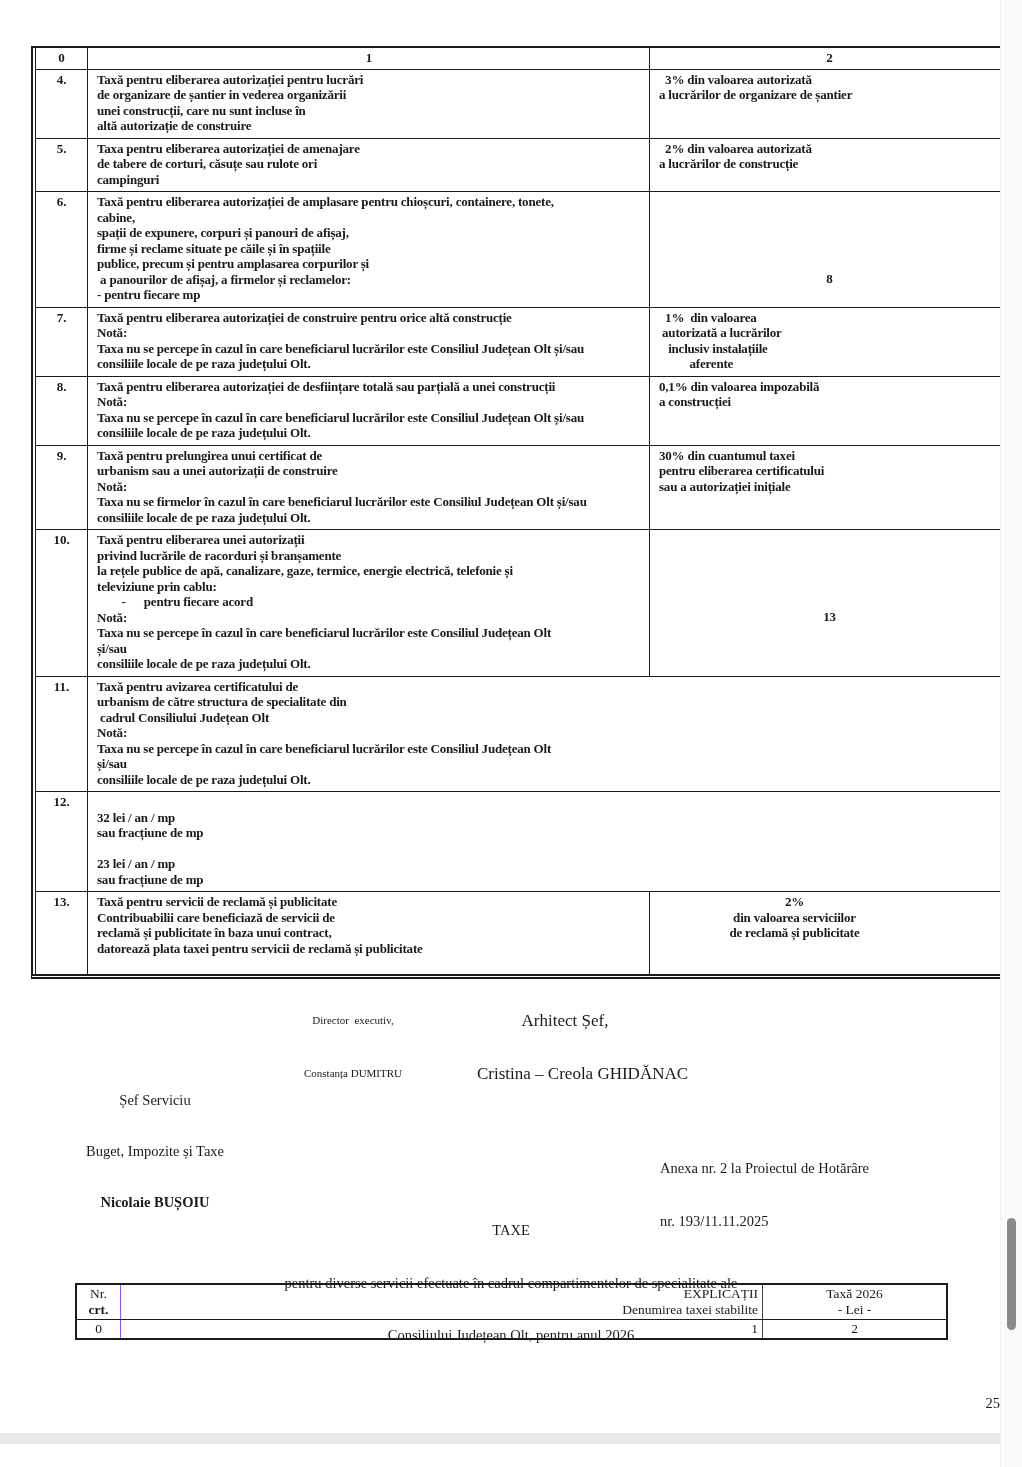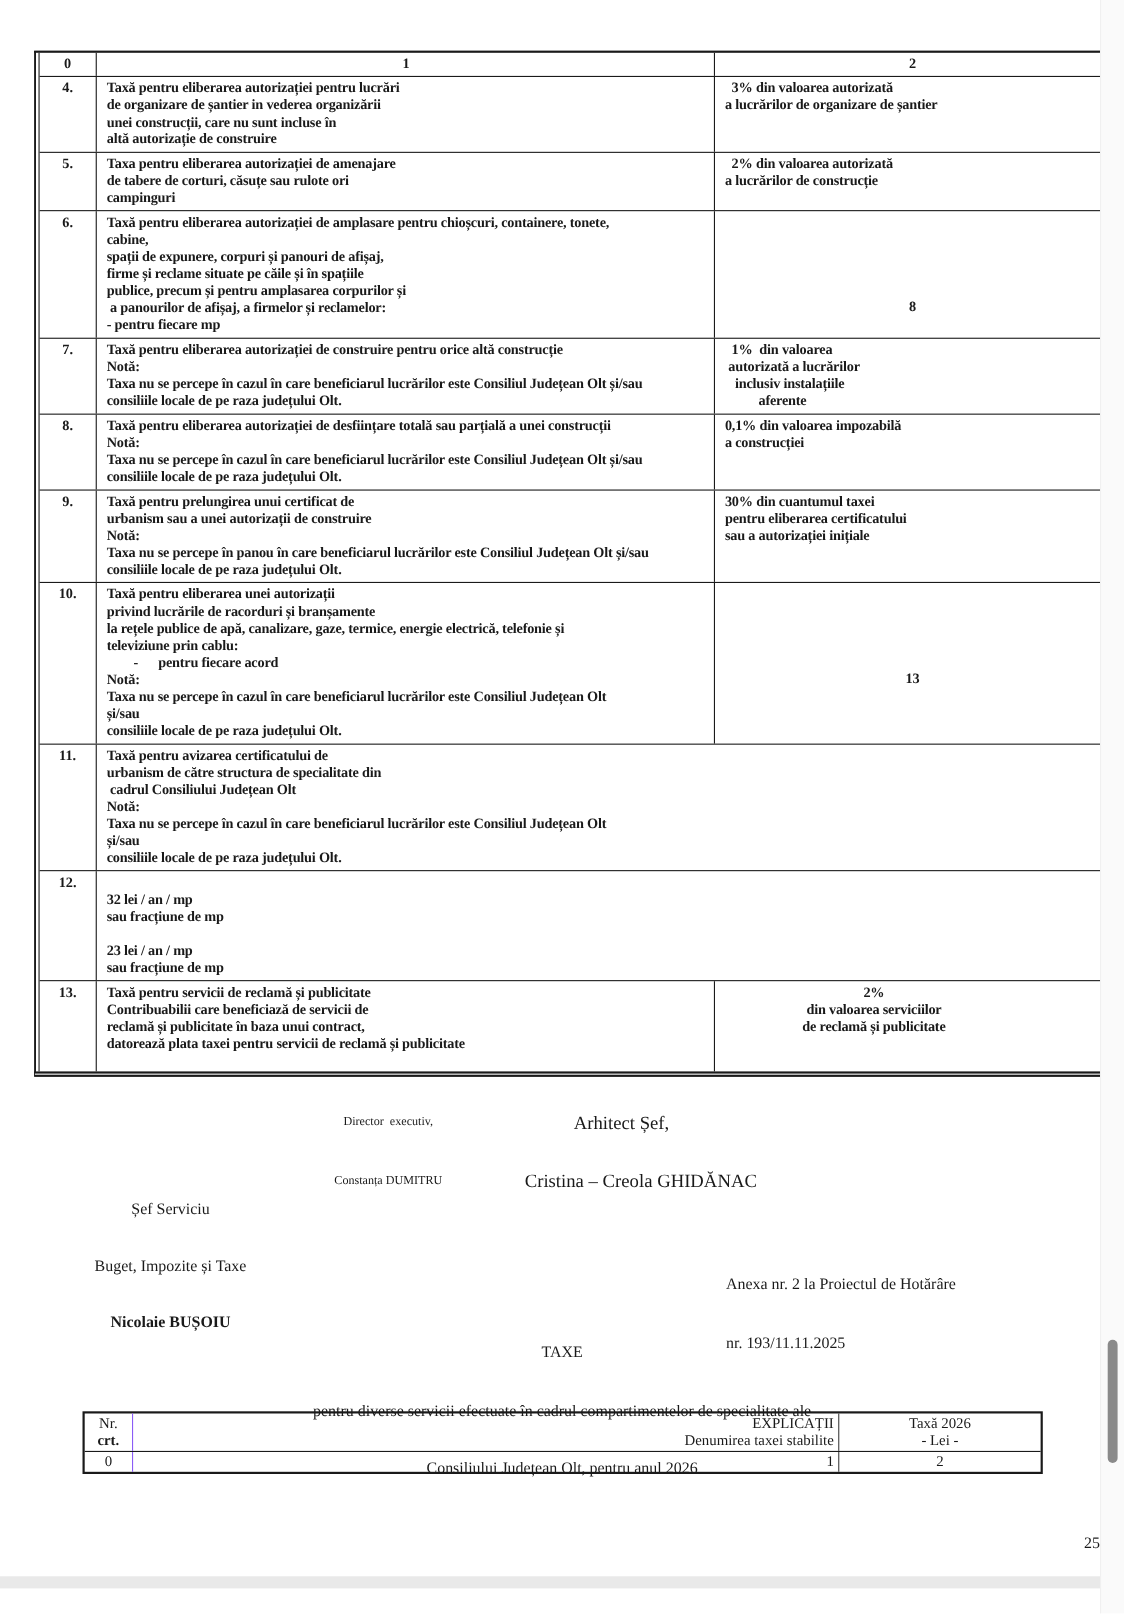--- a/index.html
+++ b/index.html
@@ -129,21 +129,21 @@
 consiliile locale de pe raza județului Olt.</div>
         <div class="c2">0,1% din valoarea impozabilă
 a construcției</div>
       </div>
 
       <div class="trow">
         <div class="c0">9.</div>
         <div class="c1">Taxă pentru prelungirea unui certificat de
 urbanism sau a unei autorizații de construire
 Notă:
-Taxa nu se percepe în panou în care beneficiarul lucrărilor este Consiliul Județean Olt și/sau
+Taxa nu se firmelor în cazul în care beneficiarul lucrărilor este Consiliul Județean Olt și/sau
 consiliile locale de pe raza județului Olt.</div>
         <div class="c2">30% din cuantumul taxei
 pentru eliberarea certificatului
 sau a autorizației inițiale</div>
       </div>
 
       <div class="trow">
         <div class="c0">10.</div>
         <div class="c1">Taxă pentru eliberarea unei autorizații
 privind lucrările de racorduri și branșamente

